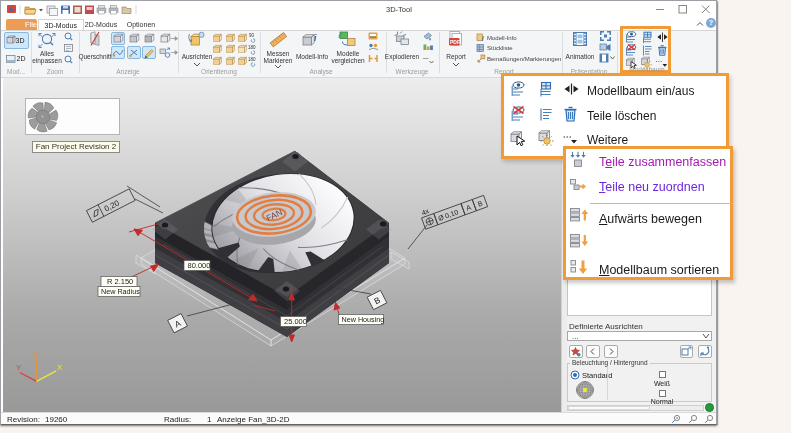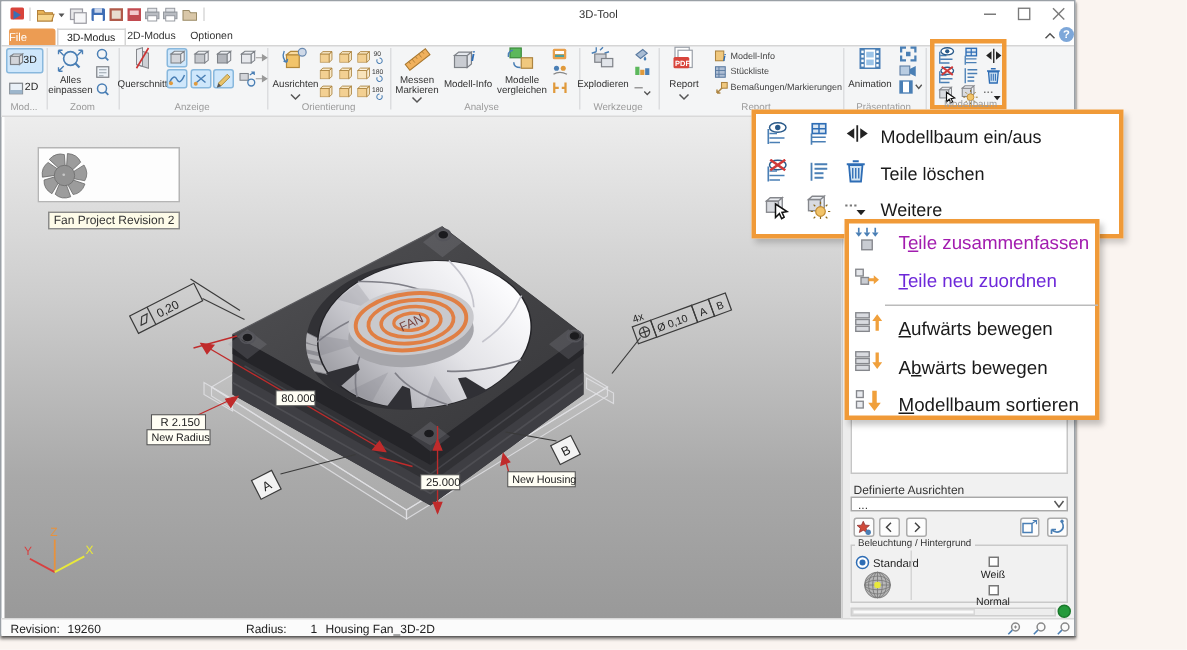--- a/index.html
+++ b/index.html
@@ -48,21 +48,21 @@
    <g stroke="#7a7a7a" stroke-width="0.9" fill="none">
     <line x1="15" y1="8.5" x2="23" y2="8.5"></line>
     <rect x="38" y="4.5" width="7.5" height="7.5"></rect>
     <line x1="61" y1="4.5" x2="68.5" y2="12"></line>
           <line x1="68.5" y1="4.5" x2="61" y2="12"></line>
    </g>
   </svg>
  </div>
 
  <div class="abs" style="left:0;top:17px;width:715px;height:12px;background:#fff"></div>
- <div class="abs" style="left:5px;top:18px;width:31px;height:11.5px;background:#ec9c53;border-radius:2px 2px 0 0;color:#fff;font-size:7.5px;text-align:left;line-height:11px">File</div>
+ <div class="abs" style="left:5px;top:18px;width:31px;height:11.5px;background:#ec9c53;border-radius:2px 2px 0 0;color:#fff;font-size:7.5px;text-align:right;line-height:11px">File</div>
  <div class="abs" style="left:36.5px;top:17.5px;width:46.5px;height:12.5px;background:#fff;border:1px solid #d5d5d5;border-bottom:none;font-size:7px;color:#222;text-align:center;line-height:12px">3D-Modus</div>
  <div class="abs" style="left:80px;top:18px;width:40px;height:11px;font-size:7px;color:#333;text-align:center;line-height:11px">2D-Modus</div>
  <div class="abs" style="left:122px;top:18px;width:36px;height:11px;font-size:7px;color:#333;text-align:center;line-height:11px">Optionen</div>
  <div class="abs" style="left:695px;top:20px;width:8px;height:6px">
       <svg width="8" height="6">
         <path d="M1,4.5 L4,1.5 L7,4.5" stroke="#555" stroke-width="1" fill="none"></path>
       </svg>
     </div>
  <div class="abs" style="left:705px;top:17px;width:10px;height:10px;border-radius:50%;background:#7da7d9;color:#fff;font-size:7.5px;font-weight:bold;text-align:center;line-height:10px">?</div>
 
@@ -647,35 +647,35 @@
  <div class="abs" style="left:646px;top:396.5px;width:30px;text-align:center;font-size:7px;color:#222">Normal</div>
  <div class="abs" style="left:566px;top:403.5px;width:137px;height:6px;background:#ededed;border:1px solid #cfcfcf"></div>
  <div class="abs" style="left:567px;top:404.5px;width:82px;height:4px;background:#fafafa;border:1px solid #d8d8d8"></div>
  <div class="abs" style="left:704px;top:401.5px;width:9px;height:9px;border-radius:50%;background:#259a3c;border:1px solid #1a7a2c"></div>
 
  <div class="abs" style="left:0;top:411px;width:715px;height:12px;background:#fbfbfb;border-top:1px solid #d9d9d9;font-size:8px;color:#222">
   <span class="abs" style="left:6px;top:1.5px">Revision:</span>
       <span class="abs" style="left:44px;top:1.5px">19260</span>
   <span class="abs" style="left:163px;top:1.5px">Radius:</span>
       <span class="abs" style="left:206px;top:1.5px">1</span>
-      <span class="abs" style="left:216px;top:1.5px">Housing Fan_3D-2D</span>
+      <span class="abs" style="left:216px;top:1.5px">Anzeige Fan_3D-2D</span>
   <svg class="abs" width="50" height="11" style="left:668px;top:0.5px">
    <g stroke="#4a7fb5" stroke-width="1" fill="none">
     <circle cx="8" cy="4" r="2.6" stroke="#888"></circle>
           <line x1="5.9" y1="6.1" x2="3.2" y2="8.8"></line>
           <path d="M7,4 h2 M8,3 v2" stroke-width="0.7" stroke="#888"></path>
     <circle cx="25" cy="4" r="2.6" stroke="#888"></circle>
           <line x1="22.9" y1="6.1" x2="20.2" y2="8.8"></line>
     <circle cx="41" cy="4" r="2.6" stroke="#888"></circle>
           <line x1="38.9" y1="6.1" x2="36.2" y2="8.8"></line>
    </g>
   </svg>
  </div>
 
- <div class="abs" style="left:500px;top:71.5px;width:248px;height:86.5px;background:#fff;border:3px solid #f09a38;z-index:40;box-shadow:2px 3px 4px rgba(0,0,0,0.18)">
+ <div class="abs" style="left:500px;top:71.5px;width:228px;height:86.5px;background:#fff;border:3px solid #f09a38;z-index:40;box-shadow:2px 3px 4px rgba(0,0,0,0.18)">
   <div class="abs" style="left:83px;top:8px;font-size:12px;color:#1a1a1a;white-space:nowrap">Modellbaum ein/aus</div>
   <div class="abs" style="left:83px;top:33px;font-size:12px;color:#1a1a1a;white-space:nowrap">Teile löschen</div>
   <div class="abs" style="left:83px;top:57px;font-size:12px;color:#1a1a1a;white-space:nowrap">Weitere</div>
  </div>
 <div class="abs" style="left:509px;top:80px;z-index:41">
       <svg width="16" height="17">
  <path d="M3,11 h10 M3,14 h7 M3,8 h5 M2.2,5 v10" stroke="#4a7fb5" stroke-width="1.1"></path>
  <ellipse cx="8.5" cy="4" rx="5.5" ry="3.1" fill="#fff" stroke="#2a5a8a" stroke-width="1"></ellipse>
         <circle cx="8.5" cy="4" r="1.8" fill="#2a5a8a"></circle>
       </svg>
@@ -743,21 +743,20 @@
       <svg width="20" height="14">
  <path d="M1.5,6 h1.5 m1.5,0 h1.5 m1.5,0 h1.5" stroke="#777" stroke-width="1.4"></path>
  <path d="M9,9 l3,3.5 3,-3.5 z" fill="#222"></path>
       </svg>
     </div>
  <div class="abs" style="left:562px;top:145px;width:170px;height:134px;background:#fff;border:3px solid #f09a38;z-index:50;box-shadow:2px 3px 4px rgba(0,0,0,0.22)">
   <div class="abs" style="left:33px;top:6px;font-size:12.5px;color:#a21caf;white-space:nowrap">T<u>e</u>ile zusammenfassen</div>
   <div class="abs" style="left:33px;top:31px;font-size:12.5px;color:#6d28d9;white-space:nowrap"><u>T</u>eile neu zuordnen</div>
   <div class="abs" style="left:24px;top:53.5px;width:142px;height:1px;background:#bbb"></div>
   <div class="abs" style="left:33px;top:63px;font-size:12.5px;color:#1a1a1a;white-space:nowrap"><u>A</u>ufwärts bewegen</div>
-  <div class="abs" style="left:33px;top:88.5px;font-size:12.5px;color:#1a1a1a;white-space:nowrap">A<u>b</u>wärts bewegen</div>
   <div class="abs" style="left:33px;top:114px;font-size:12.5px;color:#1a1a1a;white-space:nowrap"><u>M</u>odellbaum sortieren</div>
  </div>
 <div class="abs" style="left:568px;top:150px;z-index:51">
       <svg width="18" height="17">
  <g stroke="#4a7fb5" stroke-width="1.1" fill="none">
           <path d="M3.5,0.8 v3.4"></path>
           <path d="M9,0.8 v3.4"></path>
           <path d="M14.5,0.8 v3.4"></path>
         </g>
  <g fill="#4a7fb5">

